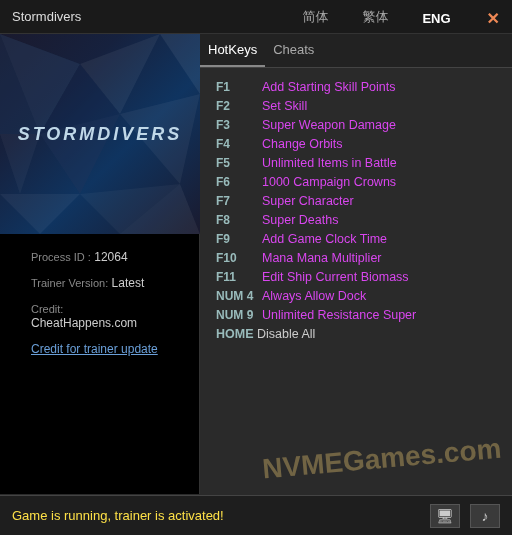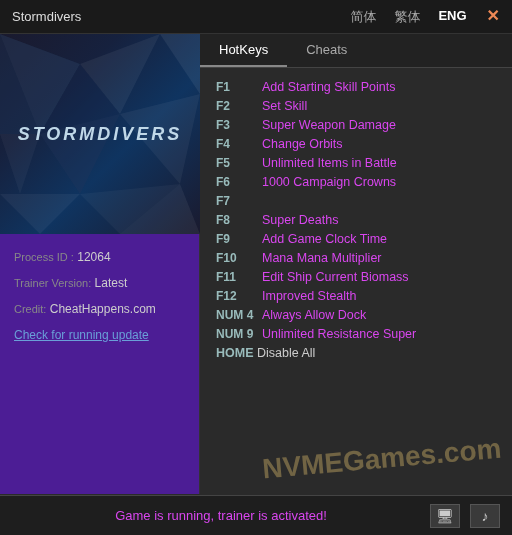--- a/index.html
+++ b/index.html
@@ -23,22 +23,22 @@
       padding: 0 12px;
       border-bottom: 1px solid #333;
     }
     #title-text {
       color: #ddd;
       font-size: 13px;
       flex: 1;
     }
     #lang-area {
       display: flex;
-      align-items: flex-start;
-      gap: 10px;
+      align-items: flex-end;
+      gap: 26px;
     }
     .lang-btn {
       color: #aaa;
       font-size: 13px;
       cursor: pointer;
       padding: 2px 4px;
     }
     .lang-btn.active {
       color: #fff;
       font-weight: bold;
@@ -83,23 +83,23 @@
       font-style: italic;
       position: relative;
       z-index: 2;
     }
     
     #logo-bg {
       position: absolute;
       top: 0; left: 0; width: 100%; height: 100%;
     }
     #info-panel {
-      padding: 16px 14px;
-      flex: 1;
-      background: #4c1d95;
+      padding: 16px 31px;
+      flex: 1;
+      background: #000000;
     }
     .info-row {
       margin-bottom: 12px;
       font-size: 12px;
       color: #bbb;
     }
     .info-label {
       color: #888;
       font-size: 11px;
     }
@@ -121,21 +121,21 @@
       background: #2a2a2a;
     }
 
     
     #tabs {
       display: flex;
       border-bottom: 1px solid #444;
       background: #222;
     }
     .tab {
-      padding: 8px 19px;
+      padding: 8px 8px;
       font-size: 13px;
       color: #aaa;
       cursor: pointer;
       border-bottom: 2px solid transparent;
     }
     .tab.active {
       color: #fff;
       border-bottom: 2px solid #888;
     }
 
@@ -190,22 +190,22 @@
       right: 0;
       height: 40px;
       background: #1e1e1e;
       border-top: 1px solid #444;
       display: flex;
       align-items: center;
       padding: 0 12px;
     }
     #status-text {
       flex: 1;
-      text-align: center;
-      color: #d946ef;
+      text-align: left;
+      color: #fde047;
       font-size: 13px;
     }
     #status-icons {
       display: flex;
       gap: 10px;
       align-items: center;
     }
     .status-icon {
       width: 30px;
       height: 24px;
@@ -258,21 +258,21 @@
       </div>
       <div class="info-row">
         <span class="info-label">Trainer Version:</span>
         <span class="info-value">Latest</span>
       </div>
       <div class="info-row">
         <span class="info-label">Credit:</span>
         <span class="info-value">CheatHappens.com</span>
       </div>
       <div class="info-row">
-        <a class="trainer-update-link">Check for running update</a>
+        <a class="trainer-update-link">Credit for trainer update</a>
       </div>
     </div>
   </div>
 
   <div id="right-panel">
 
     <div id="tabs">
       <div class="tab active">HotKeys</div>
       <div class="tab">Cheats</div>
     </div>
@@ -297,40 +297,37 @@
         <div class="cheat-item">
           <span class="cheat-key">F5</span>
           <span class="cheat-desc">Unlimited Items in Battle</span>
         </div>
         <div class="cheat-item">
           <span class="cheat-key">F6</span>
           <span class="cheat-desc">1000 Campaign Crowns</span>
         </div>
         <div class="cheat-item">
           <span class="cheat-key">F7</span>
+          <span class="cheat-desc">Super Character</span>
         </div>
         <div class="cheat-item">
           <span class="cheat-key">F8</span>
           <span class="cheat-desc">Super Deaths</span>
         </div>
         <div class="cheat-item">
           <span class="cheat-key">F9</span>
           <span class="cheat-desc">Add Game Clock Time</span>
         </div>
         <div class="cheat-item">
           <span class="cheat-key">F10</span>
           <span class="cheat-desc">Mana Mana Multiplier</span>
         </div>
         <div class="cheat-item">
           <span class="cheat-key">F11</span>
           <span class="cheat-desc">Edit Ship Current Biomass</span>
-        </div>
-        <div class="cheat-item">
-          <span class="cheat-key">F12</span>
-          <span class="cheat-desc">Improved Stealth</span>
         </div>
         <div class="cheat-item">
           <span class="cheat-key">NUM 4</span>
           <span class="cheat-desc">Always Allow Dock</span>
         </div>
         <div class="cheat-item">
           <span class="cheat-key">NUM 9</span>
           <span class="cheat-desc">Unlimited Resistance Super</span>
         </div>
         <div class="home-row"><span class="home-key">HOME</span> <span>Disable All</span></div>

